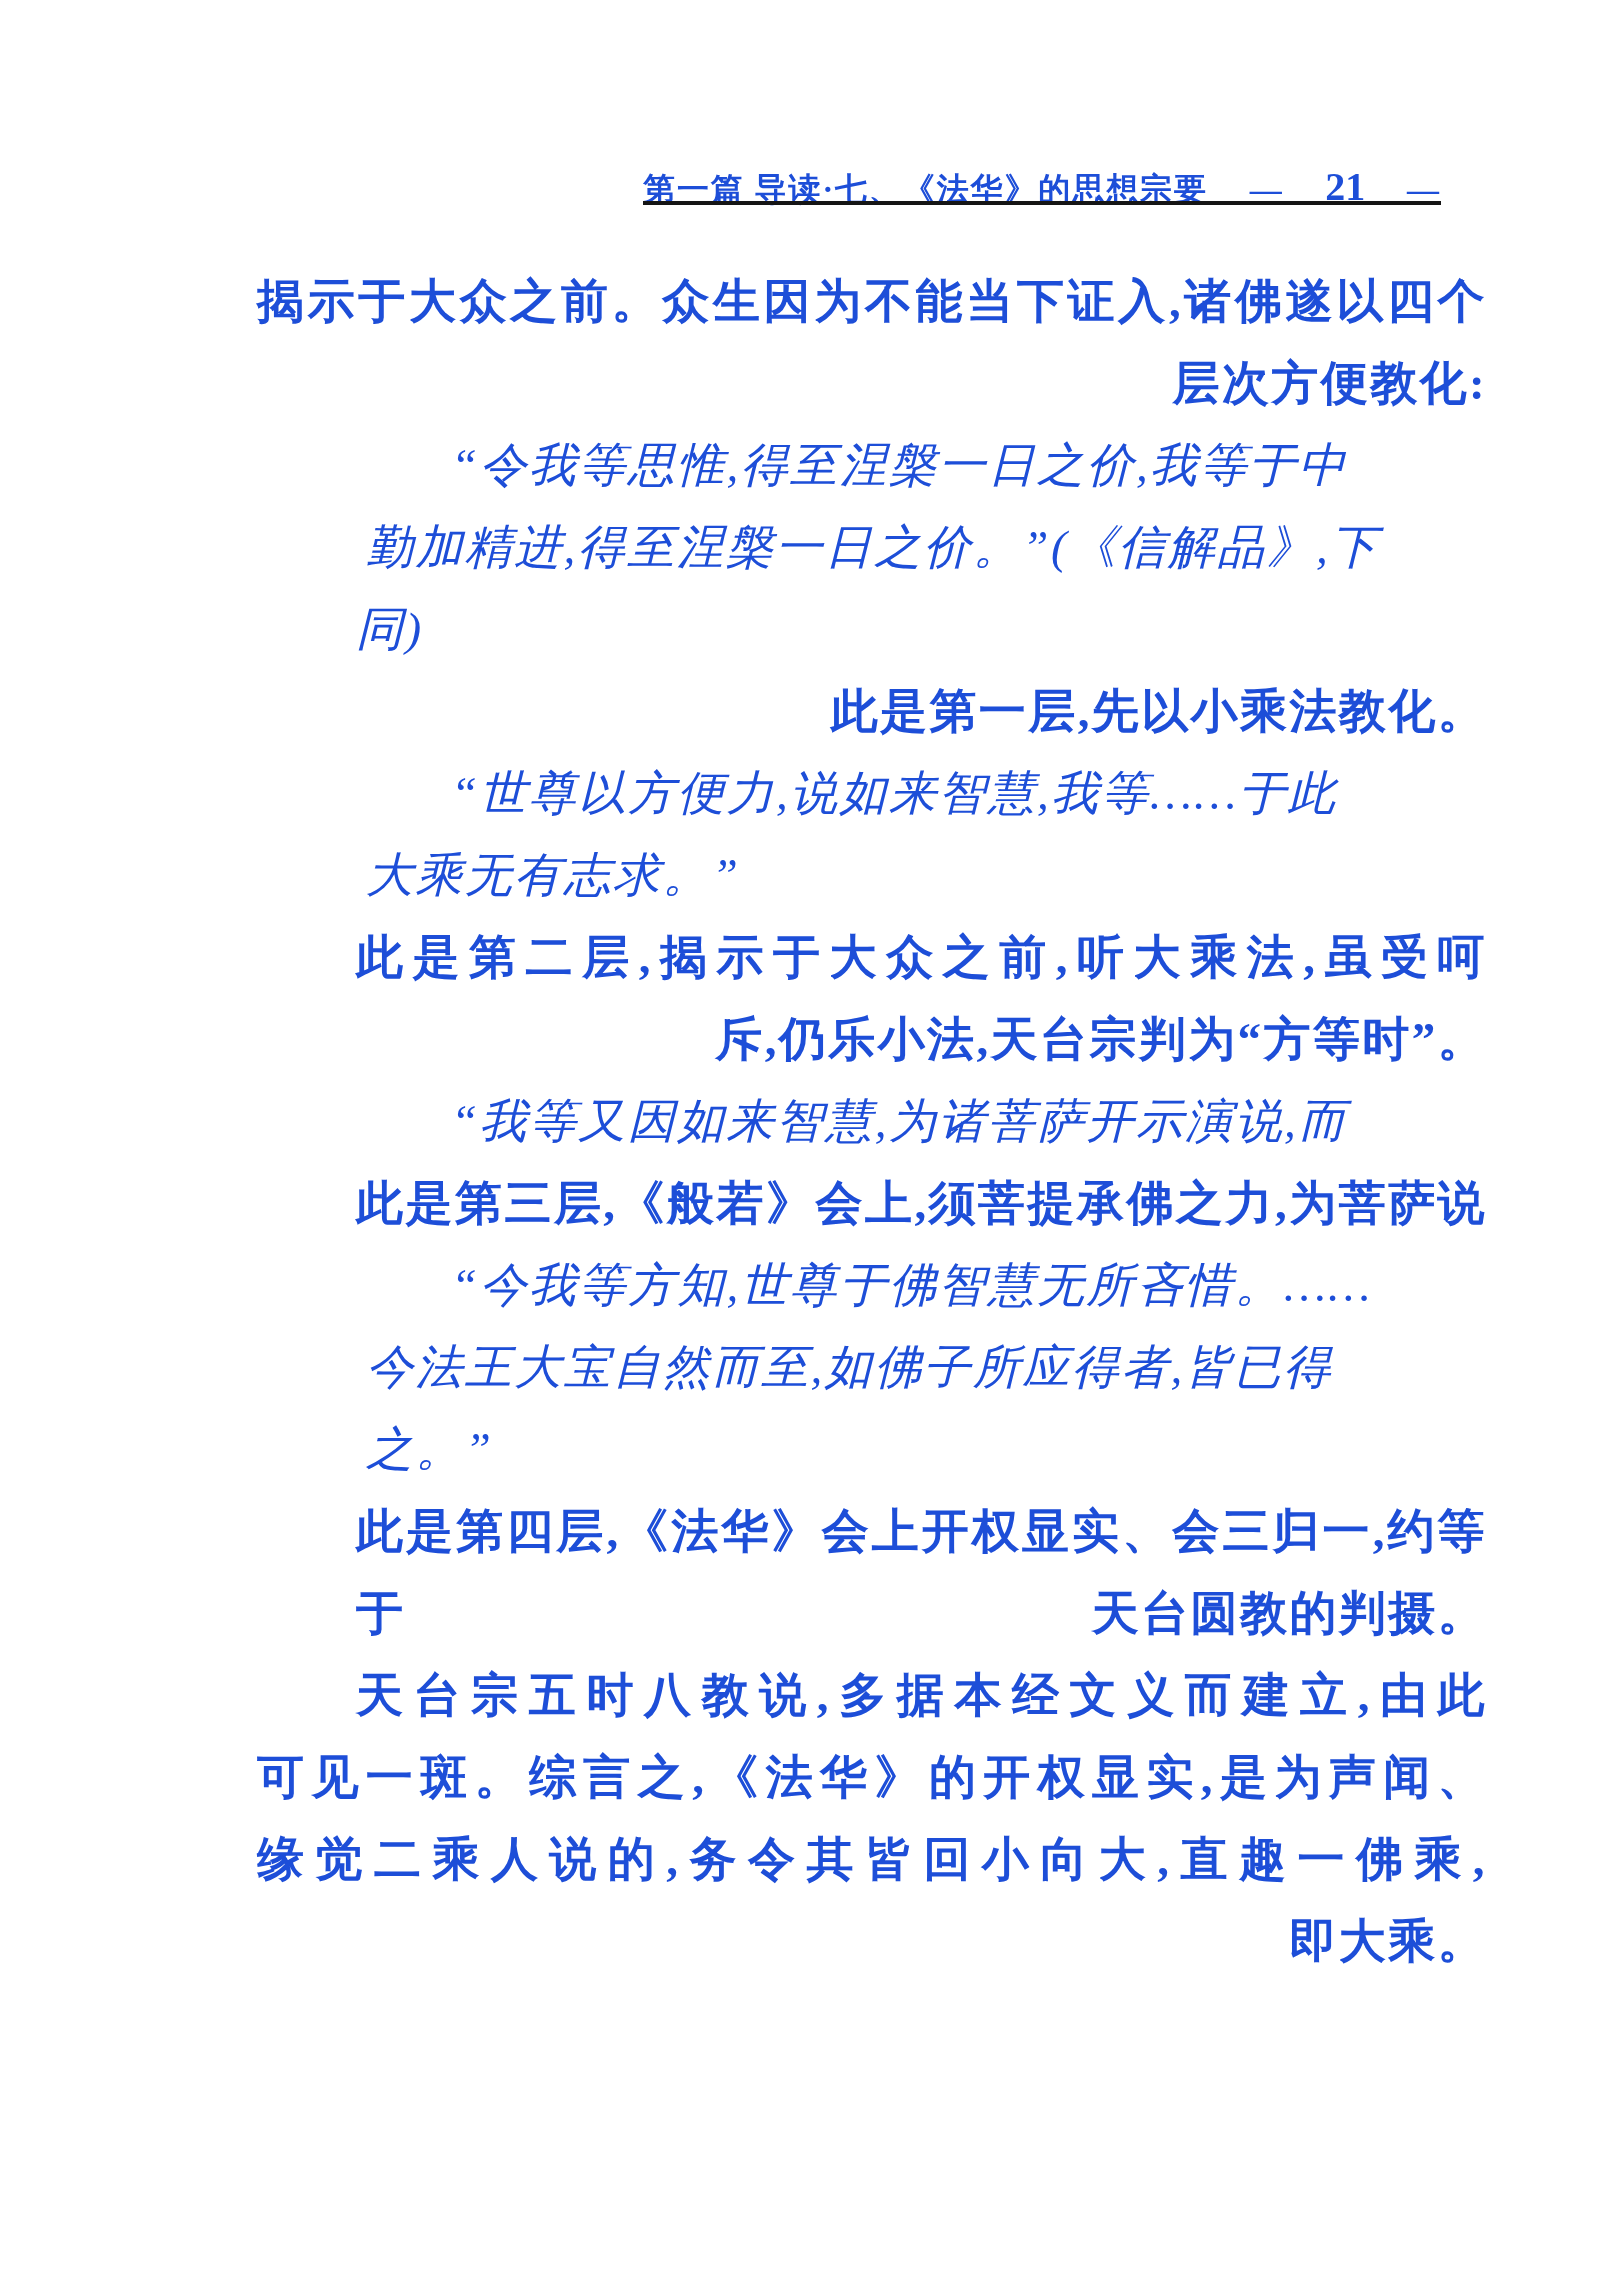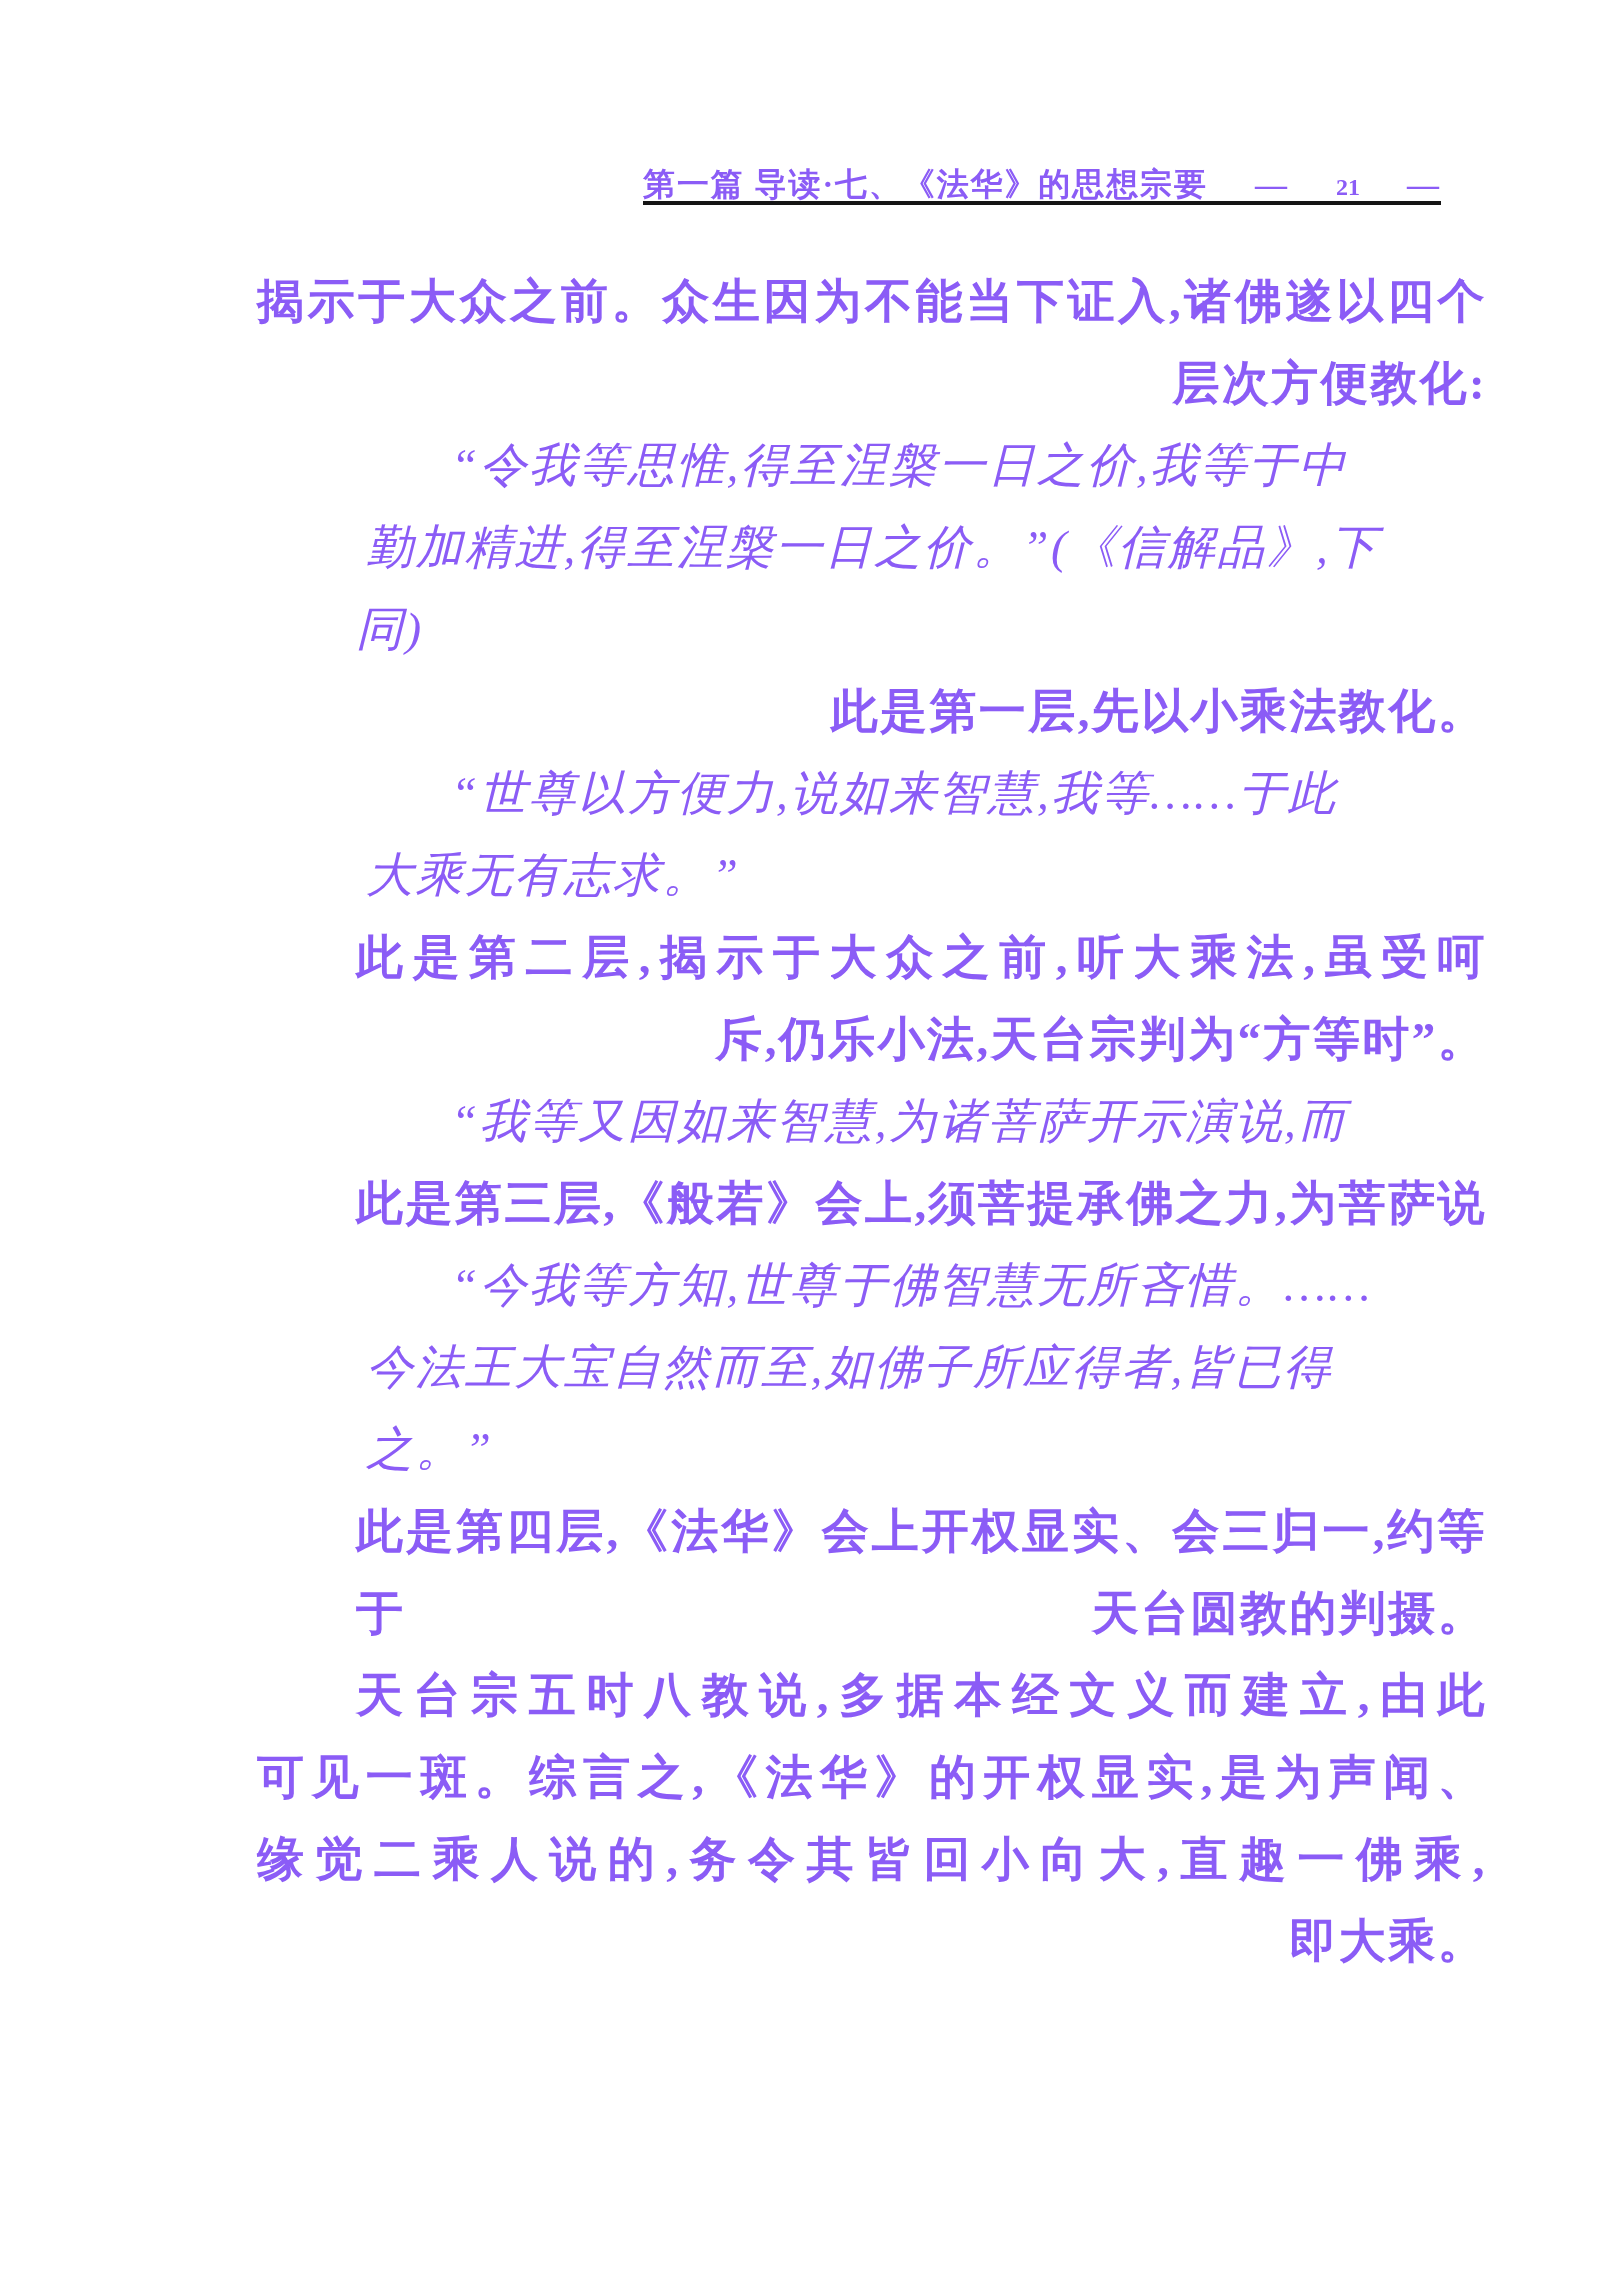--- a/index.html
+++ b/index.html
@@ -4,38 +4,38 @@
 <style>
   html, body { margin: 0; padding: 0; background: #e8e8e8; }
   #page {
     position: relative;
     width: 1615px;
     height: 2285px;
     background: #ffffff;
     margin: 0 auto;
     overflow: hidden;
     font-family: "Liberation Serif", serif;
-    color: #8b5cf6;
+    color: #1d4ed8;
   }
   
   #running-header {
     position: absolute;
     left: 643px;
     top: 163px;
     width: 798px;
     display: flex;
     justify-content: space-between;
     align-items: baseline;
     font-family: "Liberation Serif", serif;
     font-weight: 700;
     font-size: 32px;
     letter-spacing: 1.9px;
     white-space: nowrap;
   }
-  #running-header .pg-num { font-size: 24px; letter-spacing: 0; }
+  #running-header .pg-num { font-size: 40px; letter-spacing: 0; }
   #header-rule {
     position: absolute;
     left: 643px;
     top: 201px;
     width: 798px;
     height: 3.9px;
     background: #151515;
   }
   
   #page-body {

